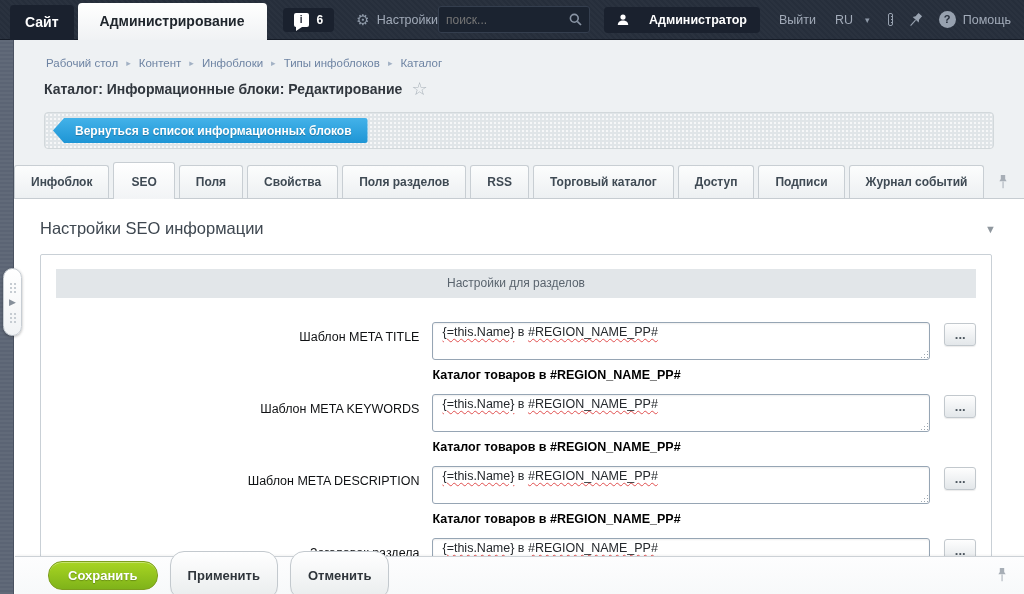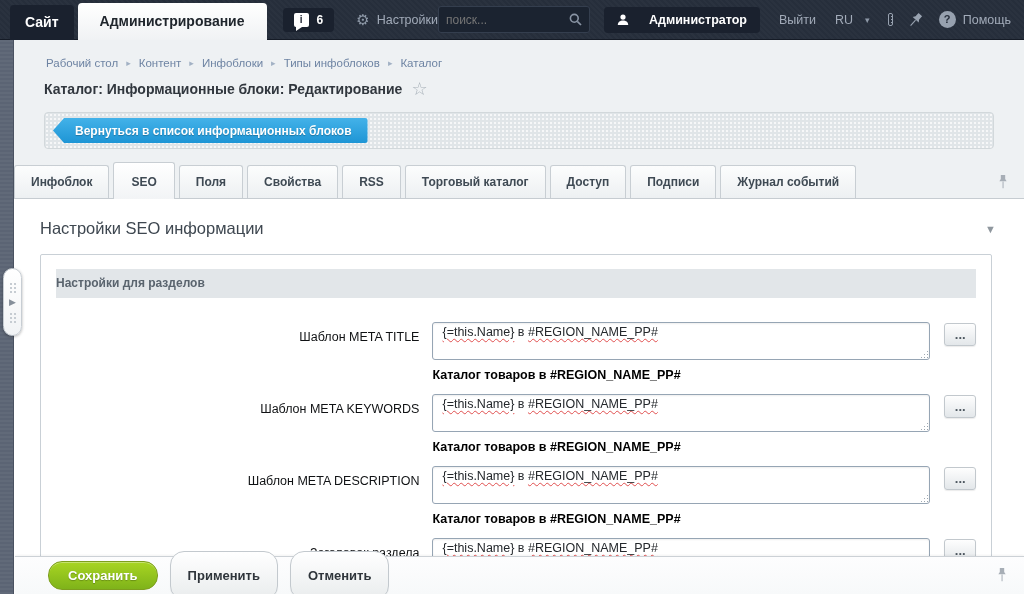--- a/index.html
+++ b/index.html
@@ -140,21 +140,21 @@
   .section-title { font-size: 16.5px; color: #3e4750; }
   .collapse-arrow { color: #8f979e; font-size: 11px; cursor: pointer; }
 
   .form-box {
     margin: 16px 32px 0 26px;
     border: 1px solid #c9d0d6; border-radius: 2px; background: #fff;
     padding: 14px 15px 18px;
   }
   .group-header {
     height: 29px; line-height: 29px; background: #e2e6e9;
-    text-align: left; font-size: 12px; font-weight: bold; color: #5a646e;
+    text-align: center; font-size: 12px; font-weight: normal; color: #5a646e;
   }
   .rows { margin-top: 24px; }
   .form-row { display: flex; margin-bottom: 4px; }
   .row-label { width: 382px; text-align: right; padding: 8px 13px 0 0; font-size: 12.5px; color: #101214; }
   .field-col { display: flex; flex-direction: column; }
   .fake-textarea {
     width: 498px; height: 38px; background: #fff;
     border: 1px solid #96a5b4; border-radius: 3px;
     padding: 2px 9px; font-size: 12.5px; color: #24282c; position: relative;
     box-shadow: inset 0 1px 2px rgba(0,0,0,0.07); cursor: text; overflow: hidden;
@@ -290,20 +290,21 @@
 
     <div class="toolbar-strip">
       <button class="back-btn">Вернуться в список информационных блоков</button>
     </div>
 
     <div class="tabs-row">
       <div class="tab">Инфоблок</div>
       <div class="tab active">SEO</div>
       <div class="tab">Поля</div>
       <div class="tab">Свойства</div>
+      <div class="tab">Поля разделов</div>
       <div class="tab">RSS</div>
       <div class="tab">Торговый каталог</div>
       <div class="tab">Доступ</div>
       <div class="tab">Подписи</div>
       <div class="tab">Журнал событий</div>
       <span class="tabs-pin">
         <svg width="10" height="15" viewBox="0 0 11 16">
           <path d="M3.1 0.8h4.8v4.4l1.6 2.5H1.5l1.6-2.5z" fill="#a7aeb6"></path>
           <rect x="5" y="8" width="1.1" height="7.4" fill="#a7aeb6"></rect>
         </svg>

